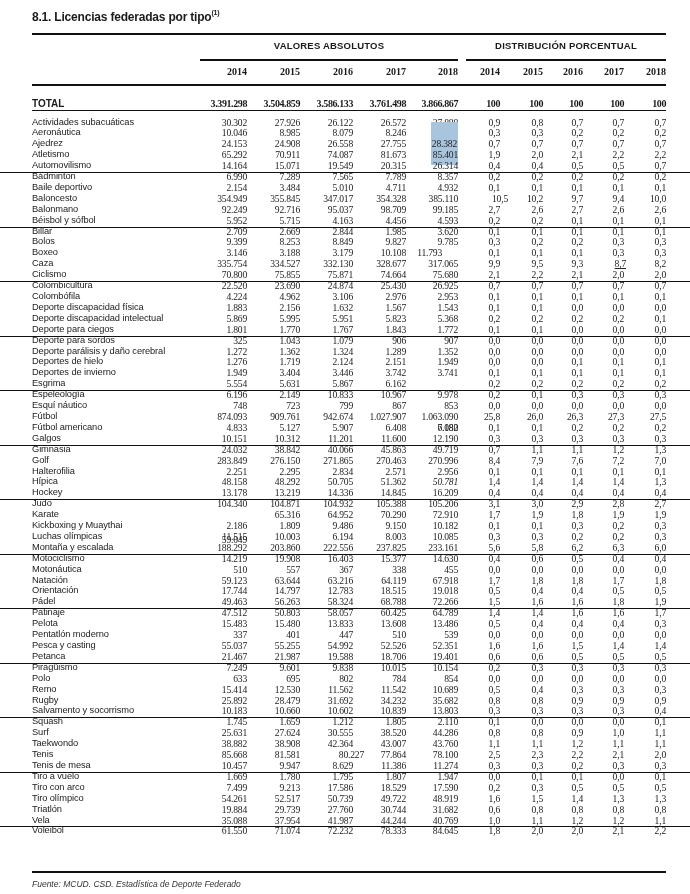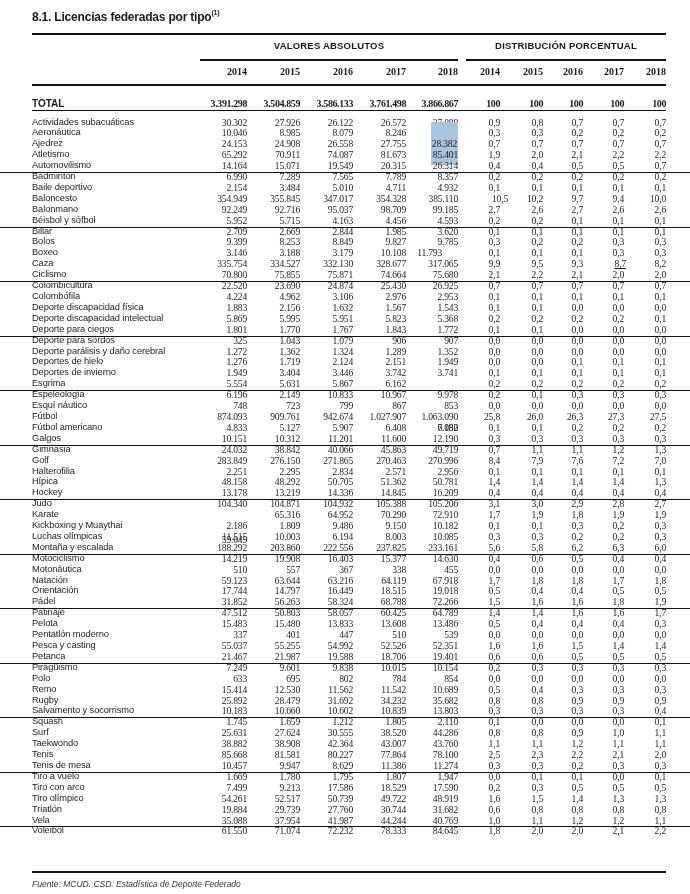--- a/index.html
+++ b/index.html
@@ -494,21 +494,21 @@
       <span class="v" style="left: 523px; width: 60px;"><span>0,1</span></span>
       <span class="v" style="left: 564px; width: 60px;"><span>0,1</span></span>
       <span class="v" style="left: 606px; width: 60px;"><span>0,1</span></span>
     </div>
     <div class="row">
       <span class="lbl">Hípica</span>
       <span class="v" style="left: 187px; width: 60px;"><span>48.158</span></span>
       <span class="v" style="left: 240px; width: 60px;"><span>48.292</span></span>
       <span class="v" style="left: 293px; width: 60px;"><span>50.705</span></span>
       <span class="v" style="left: 346px; width: 60px;"><span>51.362</span></span>
-      <span class="v" style="left: 398px; width: 60px;"><span>50.781</span></span>
+      <span class="v" style="left: 398px; width: 60px; font-style: italic;"><span>50.781</span></span>
       <span class="v" style="left: 440px; width: 60px;"><span>1,4</span></span>
       <span class="v" style="left: 483px; width: 60px;"><span>1,4</span></span>
       <span class="v" style="left: 523px; width: 60px;"><span>1,4</span></span>
       <span class="v" style="left: 564px; width: 60px;"><span>1,4</span></span>
       <span class="v" style="left: 606px; width: 60px;"><span>1,3</span></span>
     </div>
     <div class="row">
       <span class="lbl">Hockey</span>
       <span class="v" style="left: 187px; width: 60px;"><span>13.178</span></span>
       <span class="v" style="left: 240px; width: 60px;"><span>13.219</span></span>
@@ -622,32 +622,32 @@
       <span class="v" style="left: 440px; width: 60px;"><span>1,7</span></span>
       <span class="v" style="left: 483px; width: 60px;"><span>1,8</span></span>
       <span class="v" style="left: 523px; width: 60px;"><span>1,8</span></span>
       <span class="v" style="left: 564px; width: 60px;"><span>1,7</span></span>
       <span class="v" style="left: 606px; width: 60px;"><span>1,8</span></span>
     </div>
     <div class="row">
       <span class="lbl">Orientación</span>
       <span class="v" style="left: 187px; width: 60px;"><span>17.744</span></span>
       <span class="v" style="left: 240px; width: 60px;"><span>14.797</span></span>
-      <span class="v" style="left: 293px; width: 60px;"><span>16.449</span></span>
+      <span class="v" style="left: 293px; width: 60px;"><span>12.783</span></span>
       <span class="v" style="left: 346px; width: 60px;"><span>18.515</span></span>
       <span class="v" style="left: 398px; width: 60px;"><span>19.018</span></span>
       <span class="v" style="left: 440px; width: 60px;"><span>0,5</span></span>
       <span class="v" style="left: 483px; width: 60px;"><span>0,4</span></span>
       <span class="v" style="left: 523px; width: 60px;"><span>0,4</span></span>
       <span class="v" style="left: 564px; width: 60px;"><span>0,5</span></span>
       <span class="v" style="left: 606px; width: 60px;"><span>0,5</span></span>
     </div>
     <div class="row">
       <span class="lbl">Pádel</span>
-      <span class="v" style="left: 187px; width: 60px;"><span>31.852</span></span>
+      <span class="v" style="left: 187px; width: 60px;"><span>49.463</span></span>
       <span class="v" style="left: 240px; width: 60px;"><span>56.263</span></span>
       <span class="v" style="left: 293px; width: 60px;"><span>58.324</span></span>
       <span class="v" style="left: 346px; width: 60px;"><span>68.788</span></span>
       <span class="v" style="left: 398px; width: 60px;"><span>72.266</span></span>
       <span class="v" style="left: 440px; width: 60px;"><span>1,5</span></span>
       <span class="v" style="left: 483px; width: 60px;"><span>1,6</span></span>
       <span class="v" style="left: 523px; width: 60px;"><span>1,6</span></span>
       <span class="v" style="left: 564px; width: 60px;"><span>1,8</span></span>
       <span class="v" style="left: 606px; width: 60px;"><span>1,9</span></span>
     </div>
@@ -817,21 +817,21 @@
       <span class="v" style="left: 440px; width: 60px;"><span>1,1</span></span>
       <span class="v" style="left: 483px; width: 60px;"><span>1,1</span></span>
       <span class="v" style="left: 523px; width: 60px;"><span>1,2</span></span>
       <span class="v" style="left: 564px; width: 60px;"><span>1,1</span></span>
       <span class="v" style="left: 606px; width: 60px;"><span>1,1</span></span>
     </div>
     <div class="row">
       <span class="lbl">Tenis</span>
       <span class="v" style="left: 187px; width: 60px;"><span>85.668</span></span>
       <span class="v" style="left: 240px; width: 60px;"><span>81.581</span></span>
-      <span class="v" style="left: 293px; width: 60px;"><span>80.227</span></span>
+      <span class="v" style="left: 304px; width: 60px;"><span>80.227</span></span>
       <span class="v" style="left: 346px; width: 60px;"><span>77.864</span></span>
       <span class="v" style="left: 398px; width: 60px;"><span>78.100</span></span>
       <span class="v" style="left: 440px; width: 60px;"><span>2,5</span></span>
       <span class="v" style="left: 483px; width: 60px;"><span>2,3</span></span>
       <span class="v" style="left: 523px; width: 60px;"><span>2,2</span></span>
       <span class="v" style="left: 564px; width: 60px;"><span>2,1</span></span>
       <span class="v" style="left: 606px; width: 60px;"><span>2,0</span></span>
     </div>
     <div class="row">
       <span class="lbl">Tenis de mesa</span>

